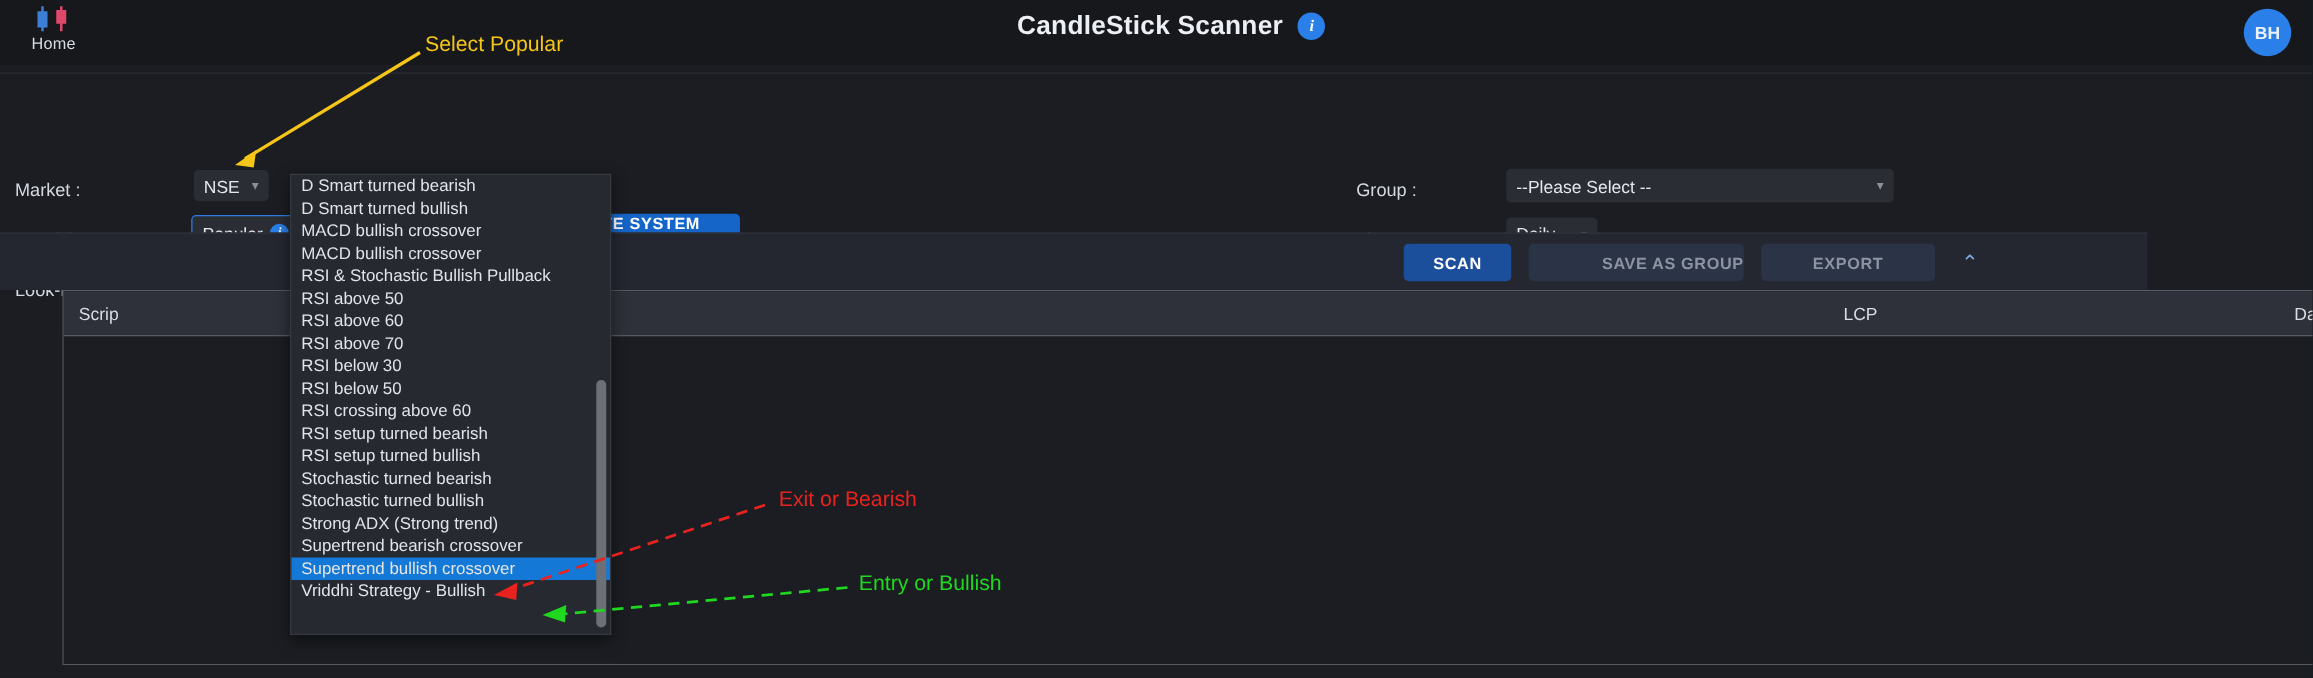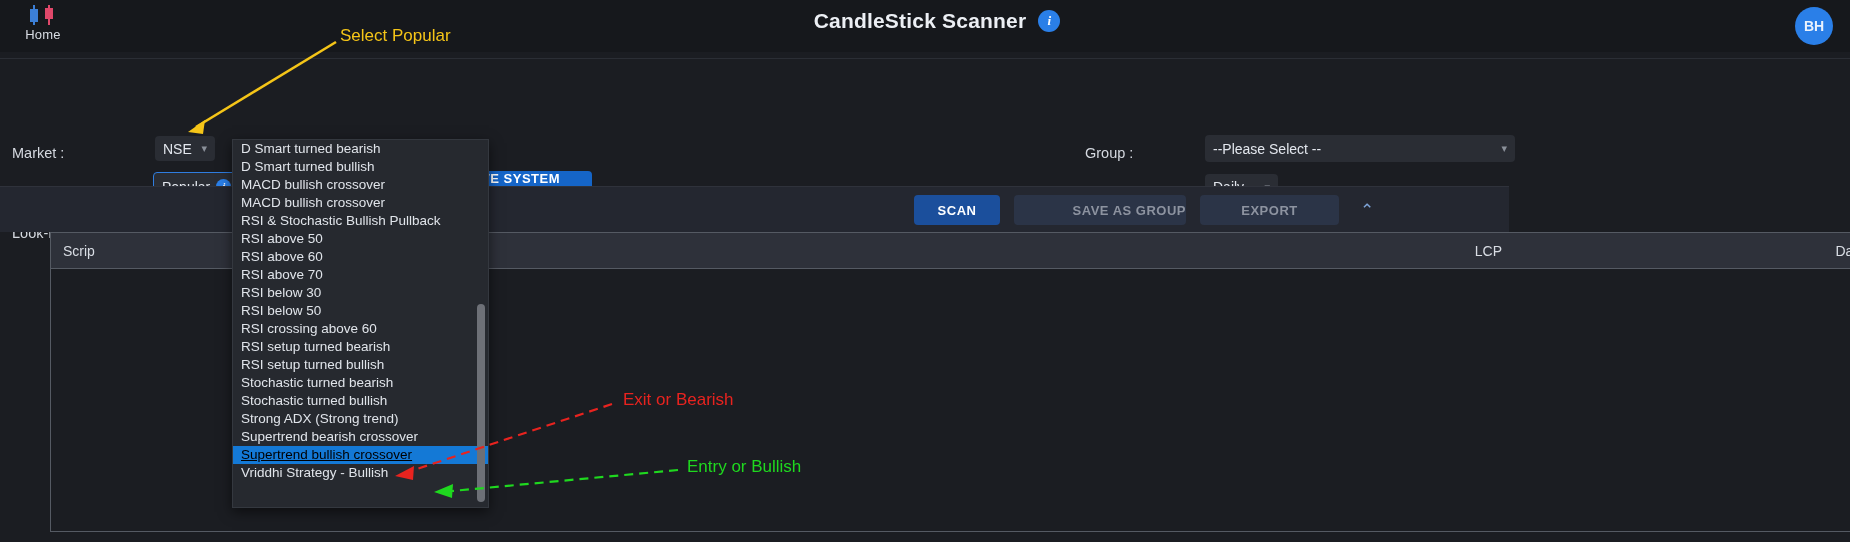--- a/index.html
+++ b/index.html
@@ -140,21 +140,21 @@
 
   .group-label { left: 1085px; top: 86px; }
   .group-sel   { left: 1205px; top: 76px; width: 310px; height: 27px; text-align: center; }
 
   .tf-label    { left: 1085px; top: 126px; }
   .tf-sel      { left: 1205px; top: 115px; width: 73px; height: 26px; }
 
   
   .action-bar {
     position: absolute; left: 0; top: 186px;
-    width: 1509px; height: 46px;
+    width: 1718px; height: 46px;
     background: #242730;
     border-top: 1px solid #2f323b;
   }
   .act-btn {
     position: absolute; top: 8px; height: 30px;
     border: none; border-radius: 4px;
     font-size: 13px; font-weight: bold; letter-spacing: .5px;
     font-family: "Liberation Sans", sans-serif;
     cursor: pointer;
   }
@@ -203,21 +203,21 @@
     z-index: 40;
     overflow: hidden;
   }
   .dd-item {
     height: 18px; line-height: 18px;
     padding: 0 8px;
     font-size: 13.5px; color: #e0e4ea;
     white-space: nowrap;
     cursor: pointer;
   }
-  .dd-item.sel { background: #1479d6; color: #000000; text-decoration: underline; }
+  .dd-item.sel { background: #1479d6; color: #e5e5e5; }
   .dd-scroll-track {
     position: absolute; right: 1px; top: 1px;
     width: 11px; height: 367px;
     background: transparent;
   }
   .dd-scroll-thumb {
     position: absolute; right: 2px;
     top: 163px; width: 8px; height: 198px;
     background: #6d7077; border-radius: 4px;
     cursor: pointer;

